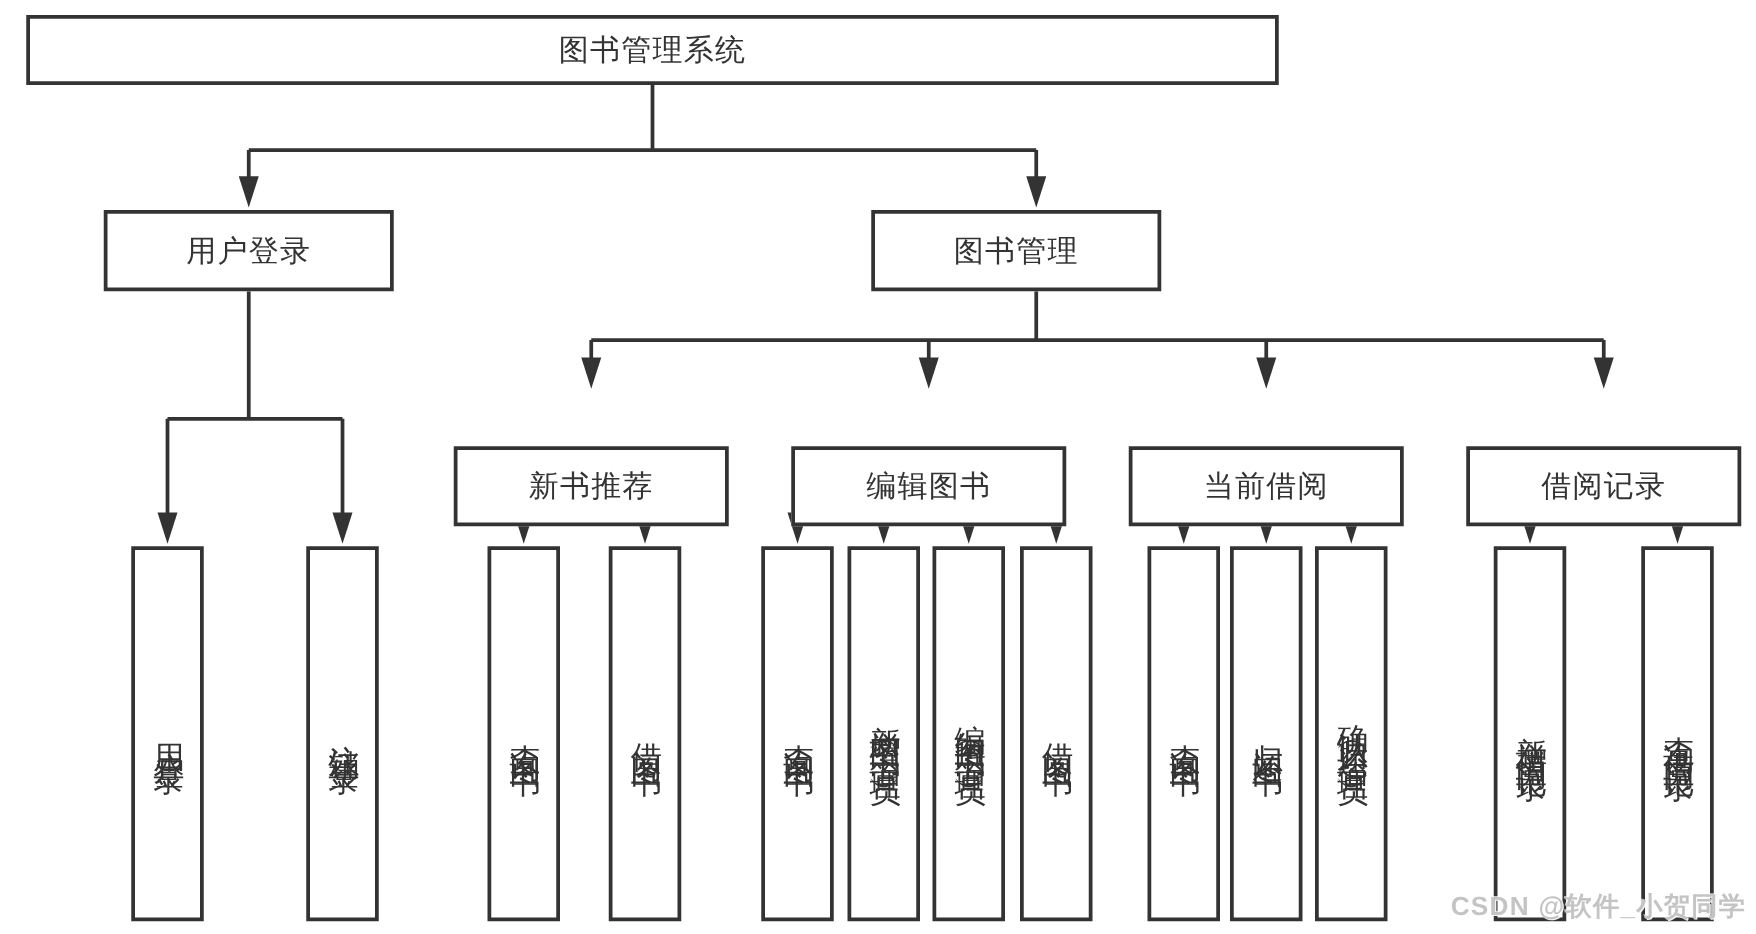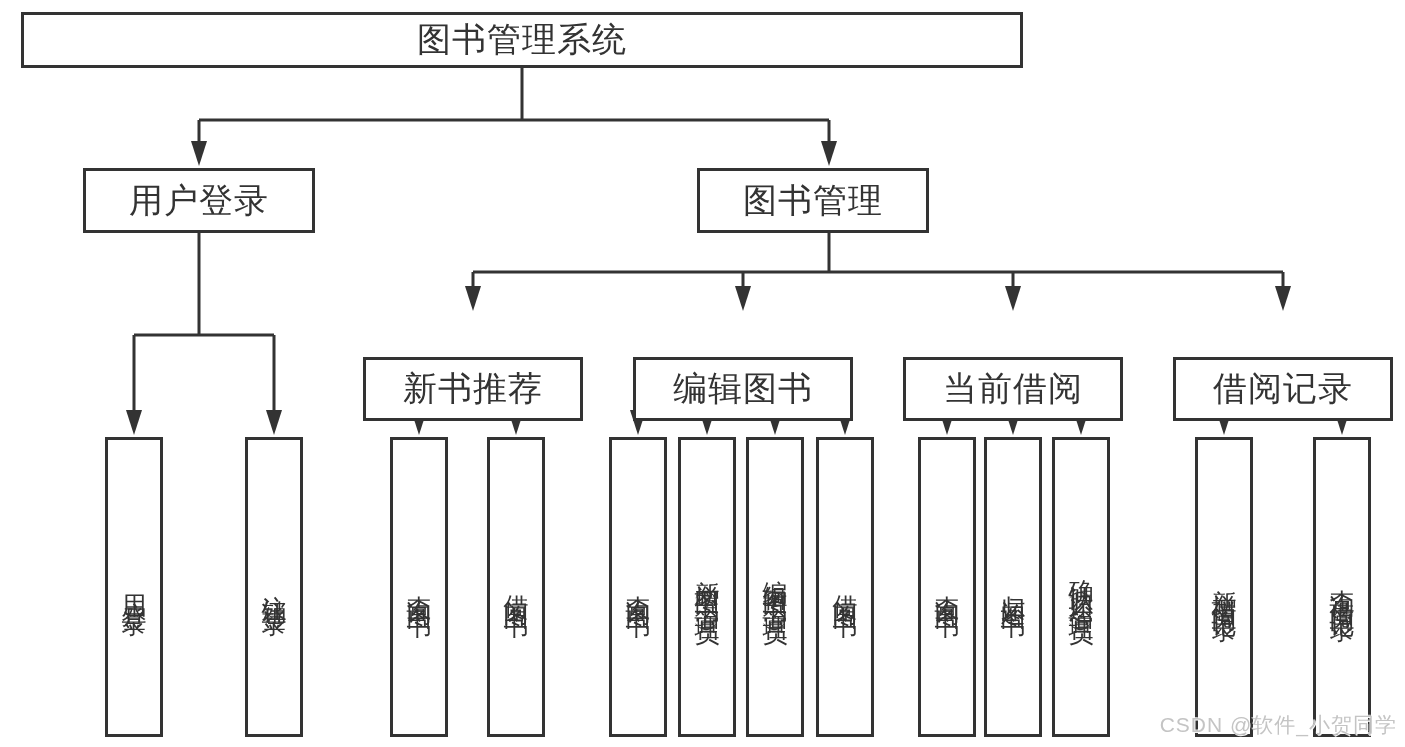--- a/index.html
+++ b/index.html
@@ -6,33 +6,34 @@
   .canvas{
     position:relative;width:1405px;height:747px;background:#ffffff;
     font-family:"Liberation Sans",sans-serif;color:#333333;overflow:hidden;
   }
   .connectors{position:absolute;left:0;top:0;z-index:0;}
   .node{
     position:absolute;box-sizing:border-box;background:#ffffff;
     border:3px solid #333333;display:flex;align-items:center;justify-content:center;
     z-index:1;
   }
-  .node.h{font-size:34px;letter-spacing:1px;}
+  .node.h{font-size:24px;letter-spacing:1px;}
   .node.root{left:21px;top:12px;width:1002px;height:56px;}
   .node.l2{top:168px;width:232px;height:65px;}
   .node.l3{top:313px;width:220px;height:64px;margin-top:44px;}
   .node.leaf{top:437px;width:58px;height:300px;}
   .vtext{
     display:block;writing-mode:vertical-rl;text-orientation:mixed;
     font-size:25px;letter-spacing:6px;line-height:1;white-space:nowrap;
   }
   .watermark{
     position:absolute;right:8px;top:711px;z-index:3;
     font-size:21px;letter-spacing:1px;color:#c4c4c4;
     text-shadow:1px 1px 0 rgba(255,255,255,0.95),-1px -1px 0 rgba(255,255,255,0.7);
+    font-weight:bold;
   }
 </style>
 </head>
 <body>
 
 <div class="canvas">
 
   <svg class="connectors" width="1405" height="747" viewBox="0 0 1405 747">
     <g stroke="#333333" stroke-width="3" fill="none">
       <path d="M522 68 V120 M199 120 H829 M199 120 V143 M829 120 V143"></path>

